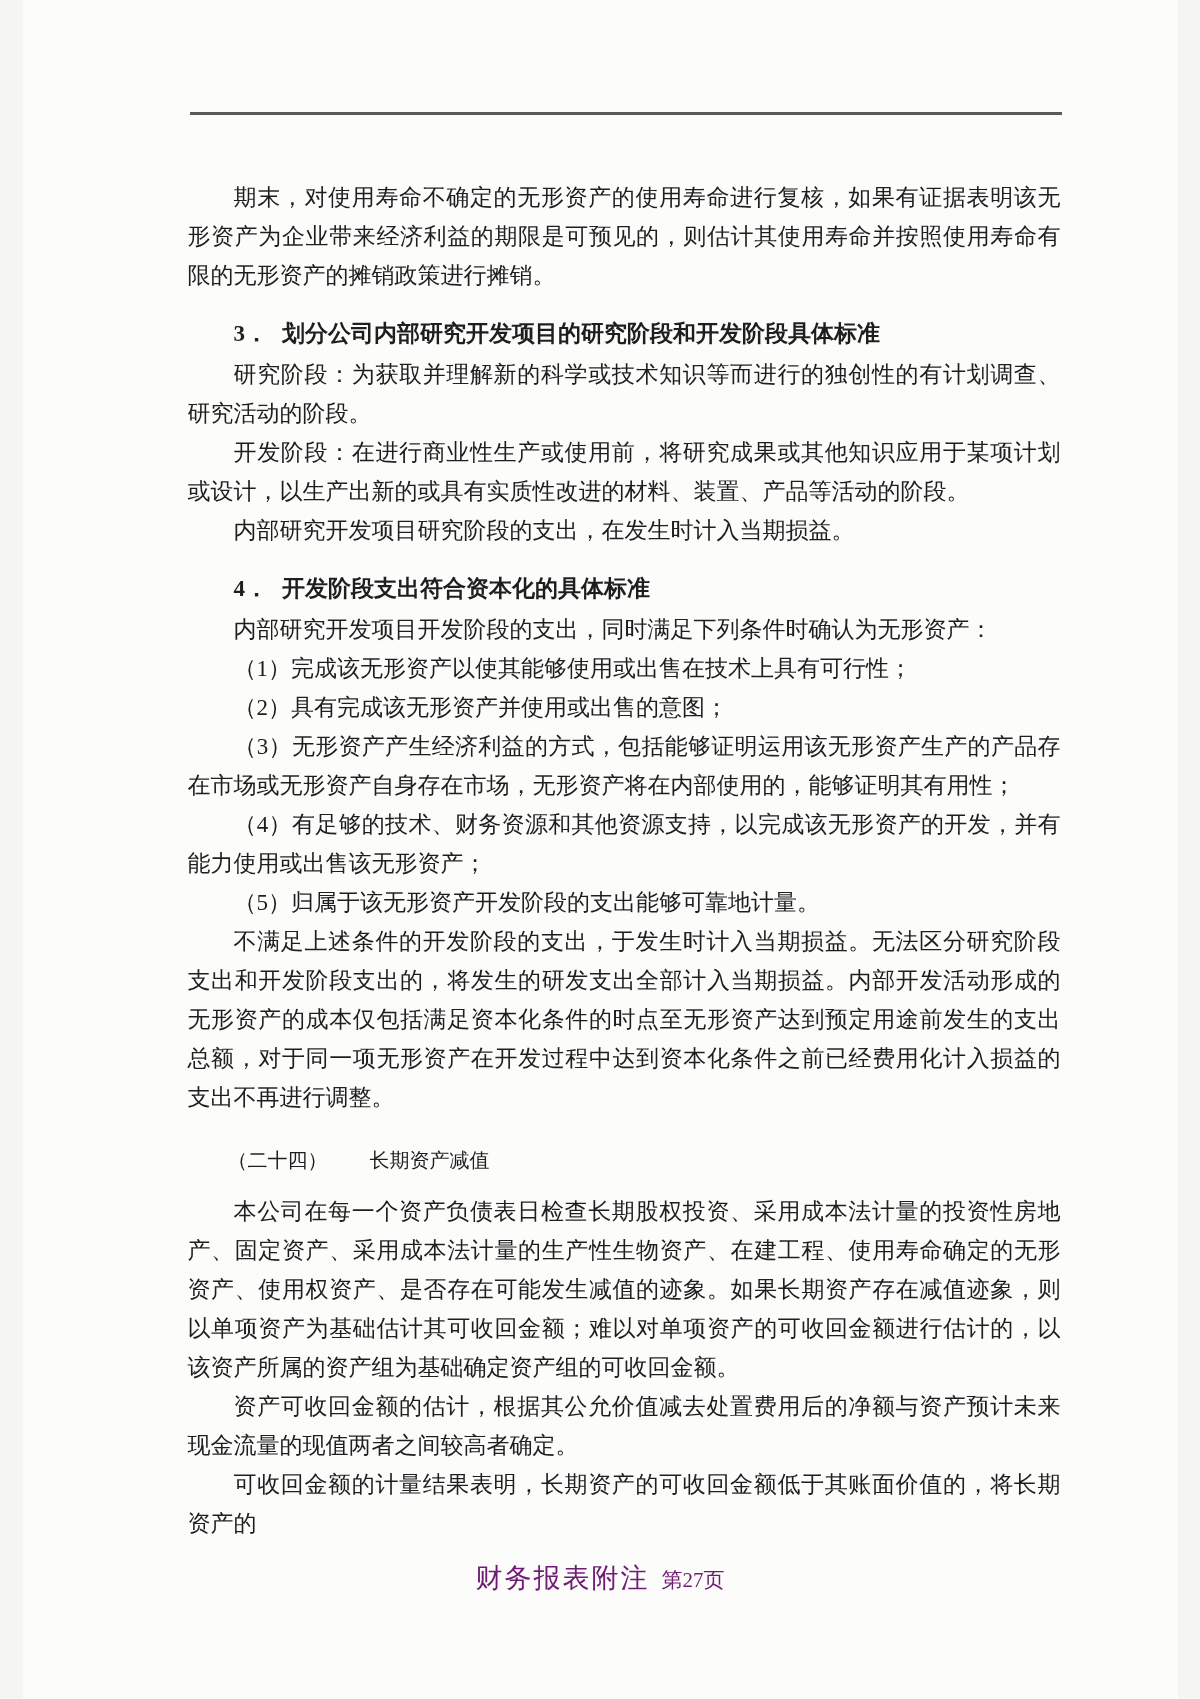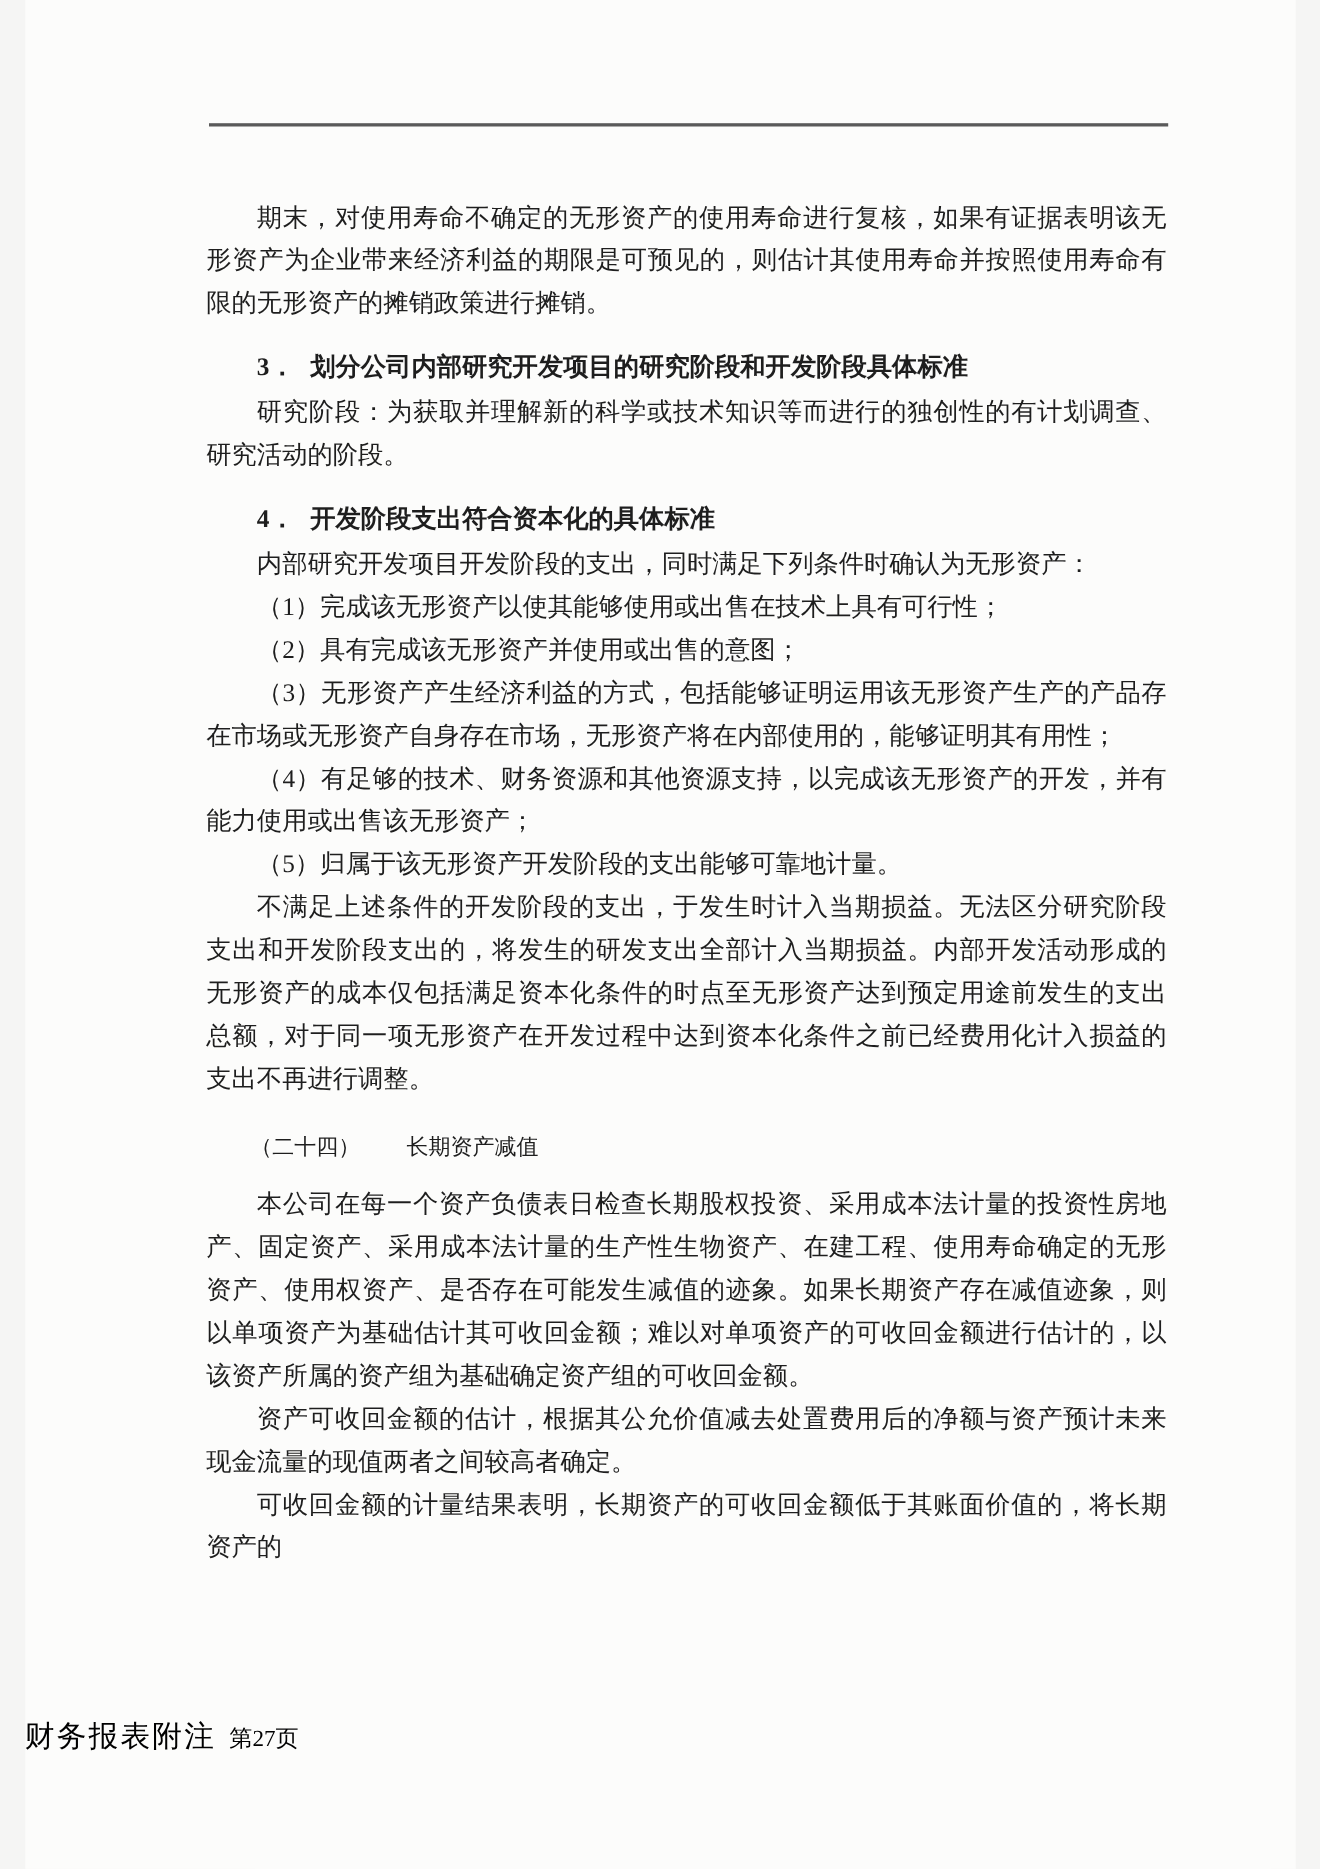--- a/index.html
+++ b/index.html
@@ -53,21 +53,22 @@
     margin-bottom: 12px;
   }
   .content p.section-heading .h-text {
     margin-left: 42px;
   }
   .footer {
     position: absolute;
     left: 0;
     top: 1560px;
     width: 100%;
-    color: #000000;
+    text-align: center;
+    color: #701a75;
   }
   .footer .footer-title {
     font-size: 27px;
     letter-spacing: 2px;
   }
   .footer .footer-page {
     font-size: 21px;
     margin-left: 12px;
   }
 </style>
@@ -82,21 +83,23 @@
 
     <p>期末，对使用寿命不确定的无形资产的使用寿命进行复核，如果有证据表明该无形资产为企业带来经济利益的期限是可预见的，则估计其使用寿命并按照使用寿命有限的无形资产的摊销政策进行摊销。</p>
 
 
     <p class="num-heading">
       <span class="h-num">3．</span><span class="h-text">划分公司内部研究开发项目的研究阶段和开发阶段具体标准</span>
     </p>
 
     <p>研究阶段：为获取并理解新的科学或技术知识等而进行的独创性的有计划调查、研究活动的阶段。</p>
 
+    <p>开发阶段：在进行商业性生产或使用前，将研究成果或其他知识应用于某项计划或设计，以生产出新的或具有实质性改进的材料、装置、产品等活动的阶段。</p>
 
+    <p>内部研究开发项目研究阶段的支出，在发生时计入当期损益。</p>
 
     <p class="num-heading">
       <span class="h-num">4．</span><span class="h-text">开发阶段支出符合资本化的具体标准</span>
     </p>
 
     <p>内部研究开发项目开发阶段的支出，同时满足下列条件时确认为无形资产：</p>
 
     <p>（1）完成该无形资产以使其能够使用或出售在技术上具有可行性；</p>
 
     <p>（2）具有完成该无形资产并使用或出售的意图；</p>

